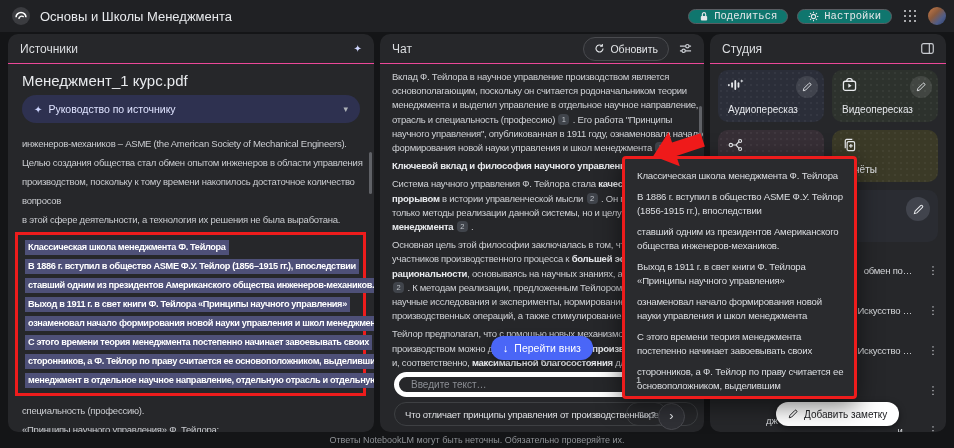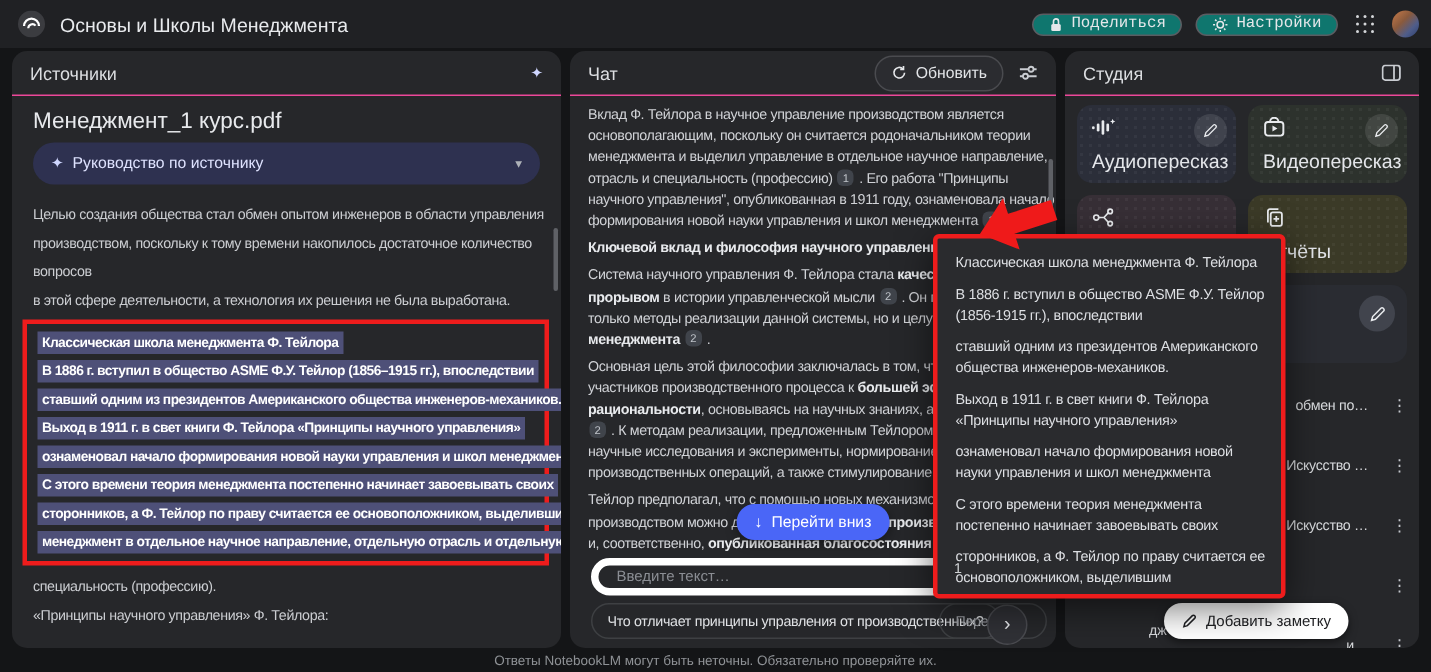--- a/index.html
+++ b/index.html
@@ -70,21 +70,21 @@
   #next-chips-btn { position:absolute; left:278px; top:369px; width:27px; height:27px; border-radius:50%;
     background:#303136; border:1px solid #4a4b50; color:#e8eaed; font-size:13px; line-height:24px;
     text-align:center; cursor:pointer; z-index:6; }
 
   
   #cards { padding:6px 8px 0; display:grid; grid-template-columns:1fr 1fr; gap:8px; }
   .card { height:52px; border-radius:10px; position:relative;
     background-image:radial-gradient(rgba(255,255,255,0.045) 1px, transparent 1.2px);
     background-size:6px 6px; cursor:pointer; }
   .card .c-icon { position:absolute; left:10px; top:8px; }
-  .card .c-label { position:absolute; left:10px; bottom:7px; font-size:13px; color:#e4e6ea; }
+  .card .c-label { position:absolute; left:10px; bottom:7px; font-size:10px; color:#e4e6ea; }
   .pencil-circle { position:absolute; right:6px; top:6px; width:22px; height:22px; border-radius:50%;
     background:rgba(255,255,255,0.10); display:flex; align-items:center; justify-content:center; cursor:pointer; }
   #card-audio  { background-color:#2b2e39; }
   #card-video  { background-color:#2d322d; }
   #card-mindmap{ background-color:#372f36; }
   #card-report { background-color:#3b3a27; }
   #tall-card { margin:8px; height:52px; border-radius:10px; background:#2a2c32; position:relative; }
   #tall-card .pencil-circle { width:24px; height:24px; right:8px; top:7px; background:#41444d; }
   #notes { margin-top:6px; }
   .note-row { height:40px; display:flex; align-items:center; padding:0 6px 0 10px; cursor:pointer; }
@@ -158,20 +158,21 @@
       <span class="sparkle">✦</span>
     </div>
     <div class="doc-title">Менеджмент_1 курс.pdf</div>
     <div class="guide-pill">
       <span class="sparkle">✦</span>
       <span class="g-label">Руководство по источнику</span>
       <span class="chev">▾</span>
     </div>
     <div id="source-text">
       <div>
+          <div class="s-line">инженеров-механиков – ASME (the American Society of Mechanical Engineers).</div>
           <div class="s-line">Целью создания общества стал обмен опытом инженеров в области управления</div>
           <div class="s-line">производством, поскольку к тому времени накопилось достаточное количество</div>
           <div class="s-line">вопросов</div>
           <div class="s-line">в этой сфере деятельности, а технология их решения не была выработана.</div>
         </div>
       <div class="red-box">
           <div class="s-line"><span class="hl">Классическая школа менеджмента Ф. Тейлора</span></div>
           <div class="s-line"><span class="hl">В 1886 г. вступил в общество ASME Ф.У. Тейлор (1856–1915 гг.), впоследствии</span></div>
           <div class="s-line"><span class="hl">ставший одним из президентов Американского общества инженеров-механиков.</span></div>
           <div class="s-line"><span class="hl">Выход в 1911 г. в свет книги Ф. Тейлора «Принципы научного управления»</span></div>
@@ -228,21 +229,21 @@
           <div class="cln">Основная цель этой философии заключалась в том, чтобы привести</div>
           <div class="cln">участников производственного процесса к <b>большей эффективности и</b></div>
           <div class="cln"><b>рациональности</b>, основываясь на научных знаниях, а не на традициях</div>
           <div class="cln"><span class="cite">2</span> . К методам реализации, предложенным Тейлором, относятся</div>
           <div class="cln">научные исследования и эксперименты, нормирование и стандартизация</div>
           <div class="cln">производственных операций, а также стимулирование труда</div>
         </div>
         <div class="cpara">
           <div class="cln">Тейлор предполагал, что с помощью новых механизмов управления</div>
           <div class="cln">производством можно достичь <b>максимальной производительности</b></div>
-          <div class="cln">и, соответственно, <b>опубликованная благосостояния</b> для каждого</div>
+          <div class="cln">и, соответственно, <b>максимальной благосостояния</b> для каждого</div>
         </div>
       </div>
     <div id="scroll-down-btn">
       <span>↓</span>
       <span>Перейти вниз</span>
     </div>
     <div id="chat-input">
       <span class="ph">Введите текст…</span>
     </div>
     <div class="chip" id="chip-1">Что отличает принципы управления от производственных?</div>

